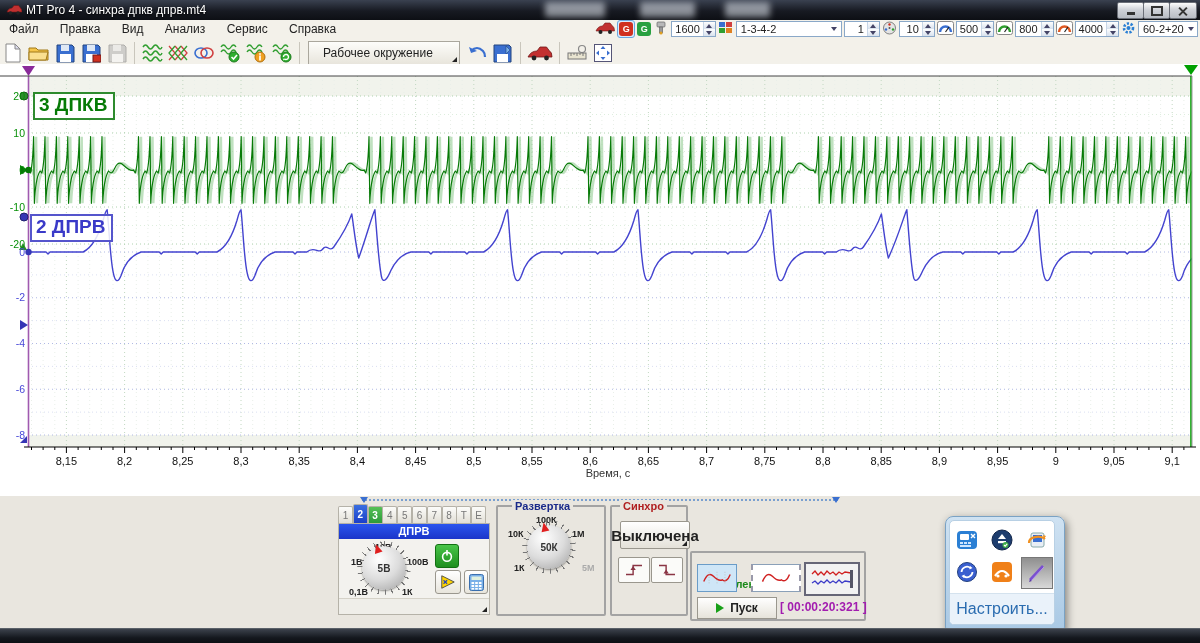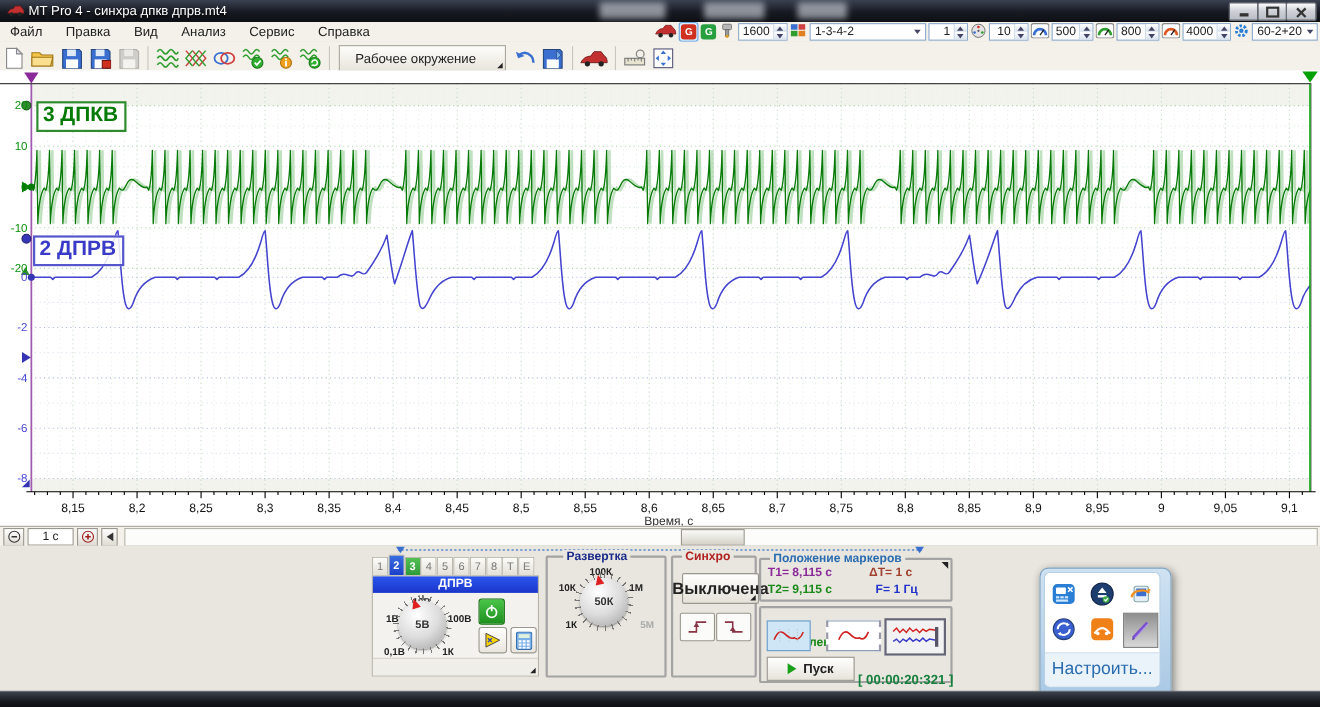--- a/index.html
+++ b/index.html
@@ -93,21 +93,21 @@
     display:flex;align-items:center;justify-content:center;}
 
   .mkrow{position:absolute;font-size:11px;font-weight:bold;white-space:nowrap;}
   .wave-btn{position:absolute;top:11px;height:26px;border:1px solid #8aa0b8;background:#fff;display:flex;align-items:center;justify-content:center;}
   #wave-btn-1{background:#cfe6f7;border-color:#6a9cc8;}
   #wave-btn-2{border-left:2px dashed #99a;border-right:2px dashed #99a;}
   #wave-btn-3{background:#f2f2f2;border:2px solid #667;}
   #start-btn{position:absolute;left:5px;top:44px;width:78px;height:20px;border:1px solid #9a978e;background:linear-gradient(#fff,#e6e3da);
     display:flex;align-items:center;justify-content:center;gap:6px;font-weight:bold;font-size:12px;color:#222;}
   .play-tri{width:0;height:0;border-top:5px solid transparent;border-bottom:5px solid transparent;border-left:8px solid #18a018;}
-  #timer{position:absolute;left:88px;top:58px;font-size:12px;font-weight:bold;color:#15803d;white-space:nowrap;}
+  #timer{position:absolute;left:88px;top:47px;font-size:12px;font-weight:bold;color:#a21caf;white-space:nowrap;}
 
   
   #tray-popup{left:945px;top:516px;width:112px;height:111px;border-radius:8px;
     background:linear-gradient(#cfe2f2,#a8c8e4);border:1px solid #7aa2c4;box-shadow:2px 3px 8px rgba(0,0,0,.45);padding:3px;}
   #tray-inner{position:relative;width:104px;height:103px;background:#fff;border:1px solid #b8d0e4;border-radius:5px;overflow:hidden;}
   #tray-grid{position:absolute;left:0;top:6px;width:104px;height:64px;display:grid;grid-template-columns:repeat(3,1fr);justify-items:center;align-items:center;}
   #tray-bottom{position:absolute;left:0;bottom:0;width:104px;height:30px;background:#eaf2fa;border-top:1px solid #d4e2ee;
     display:flex;align-items:center;justify-content:center;color:#2a6cb0;font-size:16px;}
   .pen-cell{background:linear-gradient(#8f8f8f,#d8d8d8);border:1px solid #777;width:30px;height:30px;display:flex;align-items:center;justify-content:center;}
 
@@ -683,44 +683,20 @@
         <text x="25" y="191.5" font-size="10.5" fill="#4848d8" text-anchor="end" font-family="Liberation Sans, sans-serif">0</text>
         <text x="25" y="237.3" font-size="10.5" fill="#4848d8" text-anchor="end" font-family="Liberation Sans, sans-serif">-2</text>
         <text x="25" y="283.0" font-size="10.5" fill="#4848d8" text-anchor="end" font-family="Liberation Sans, sans-serif">-4</text>
         <text x="25" y="328.8" font-size="10.5" fill="#4848d8" text-anchor="end" font-family="Liberation Sans, sans-serif">-6</text>
         <text x="25" y="374.5" font-size="10.5" fill="#4848d8" text-anchor="end" font-family="Liberation Sans, sans-serif">-8</text>
       </svg>
     <div class="ch-label" id="ch3-label">3 ДПКВ</div>
     <div class="ch-label" id="ch2-label">2 ДПРВ</div>
   </div>
 
-  <div class="abs" id="navstrip">
-    <span class="nav-btn" style="width:17px;">
-        <svg width="12" height="12" viewBox="0 0 12 12">
-          <circle cx="6" cy="6" r="5" fill="none" stroke="#333"></circle>
-          <line x1="3.5" y1="6" x2="8.5" y2="6" stroke="#333" stroke-width="1.4"></line>
-        </svg>
-      </span>
-    <span id="zoom-box">1 с</span>
-    <span class="nav-btn" style="width:17px;">
-        <svg width="12" height="12" viewBox="0 0 12 12">
-          <circle cx="6" cy="6" r="5" fill="none" stroke="#a02020"></circle>
-          <line x1="3.5" y1="6" x2="8.5" y2="6" stroke="#a02020" stroke-width="1.4"></line>
-          <line x1="6" y1="3.5" x2="6" y2="8.5" stroke="#a02020" stroke-width="1.4"></line>
-        </svg>
-      </span>
-    <span class="nav-btn" style="width:13px;">
-        <svg width="8" height="10" viewBox="0 0 8 10">
-          <path d="M7 1 L1 5 L7 9 z" fill="#333"></path>
-        </svg>
-      </span>
-    <span id="scroll-track">
-      <span id="scroll-thumb"></span>
-      </span>
-  </div>
 
   <div class="abs" id="deck">
     <div id="deck-slider">
       <i class="slider-tri" style="left:-2px;"></i>
       <i class="slider-tri" style="right:-2px;"></i>
     </div>
 
     <div id="tabs">
         <div class="tab" style="left: 338px;">1</div>
         <div class="tab sel" style="left: 352.8px;">2</div>
@@ -807,28 +783,20 @@
           </svg>
         </div>
       <div class="edge-btn" style="left:39px;">
         <svg width="20" height="16" viewBox="0 0 22 18">
             <path d="M2 4 H10 V14 H20" fill="none" stroke="#8a3545" stroke-width="1.6"></path>
             <path d="M7 9 L13 9 L10 13.5 z" fill="#8a3545" transform="rotate(180 10 11)"></path>
           </svg>
         </div>
     </div>
 
-    <div class="groupbox" style="left:690px;top:11px;width:172px;height:36px;">
-      <span class="gtitle" style="color:#2a6cb0;">Положение маркеров</span>
-      <i class="corner-tr"></i>
-      <div class="mkrow" style="left:6px;top:6px;color:#8a2a9a;">T1= 8,115 с</div>
-      <div class="mkrow" style="left:98px;top:6px;color:#a04030;">ΔT= 1 с</div>
-      <div class="mkrow" style="left:6px;top:21px;color:#1a8a1a;">T2= 9,115 с</div>
-      <div class="mkrow" style="left:104px;top:21px;color:#2233cc;">F= 1 Гц</div>
-    </div>
 
     <div class="groupbox" style="left:690px;top:55px;width:172px;height:66px;">
       <span class="gtitle" style="color:#1a8a1a;margin-top:32px;">Управление</span>
       <div class="wave-btn" id="wave-btn-1" style="left:5px;width:38px;">
         <svg width="30" height="18" viewBox="0 0 34 20">
             <path d="M2 14 Q7 2 13 8 T23 12 Q28 16 32 6" fill="none" stroke="#d02020" stroke-width="1.6"></path>
             <path d="M8 3 v14 M17 3 v14 M26 3 v14" stroke="#bbb" stroke-dasharray="1 2"></path>
           </svg>
         </div>
       <div class="wave-btn" id="wave-btn-2" style="left:59px;width:46px;">

